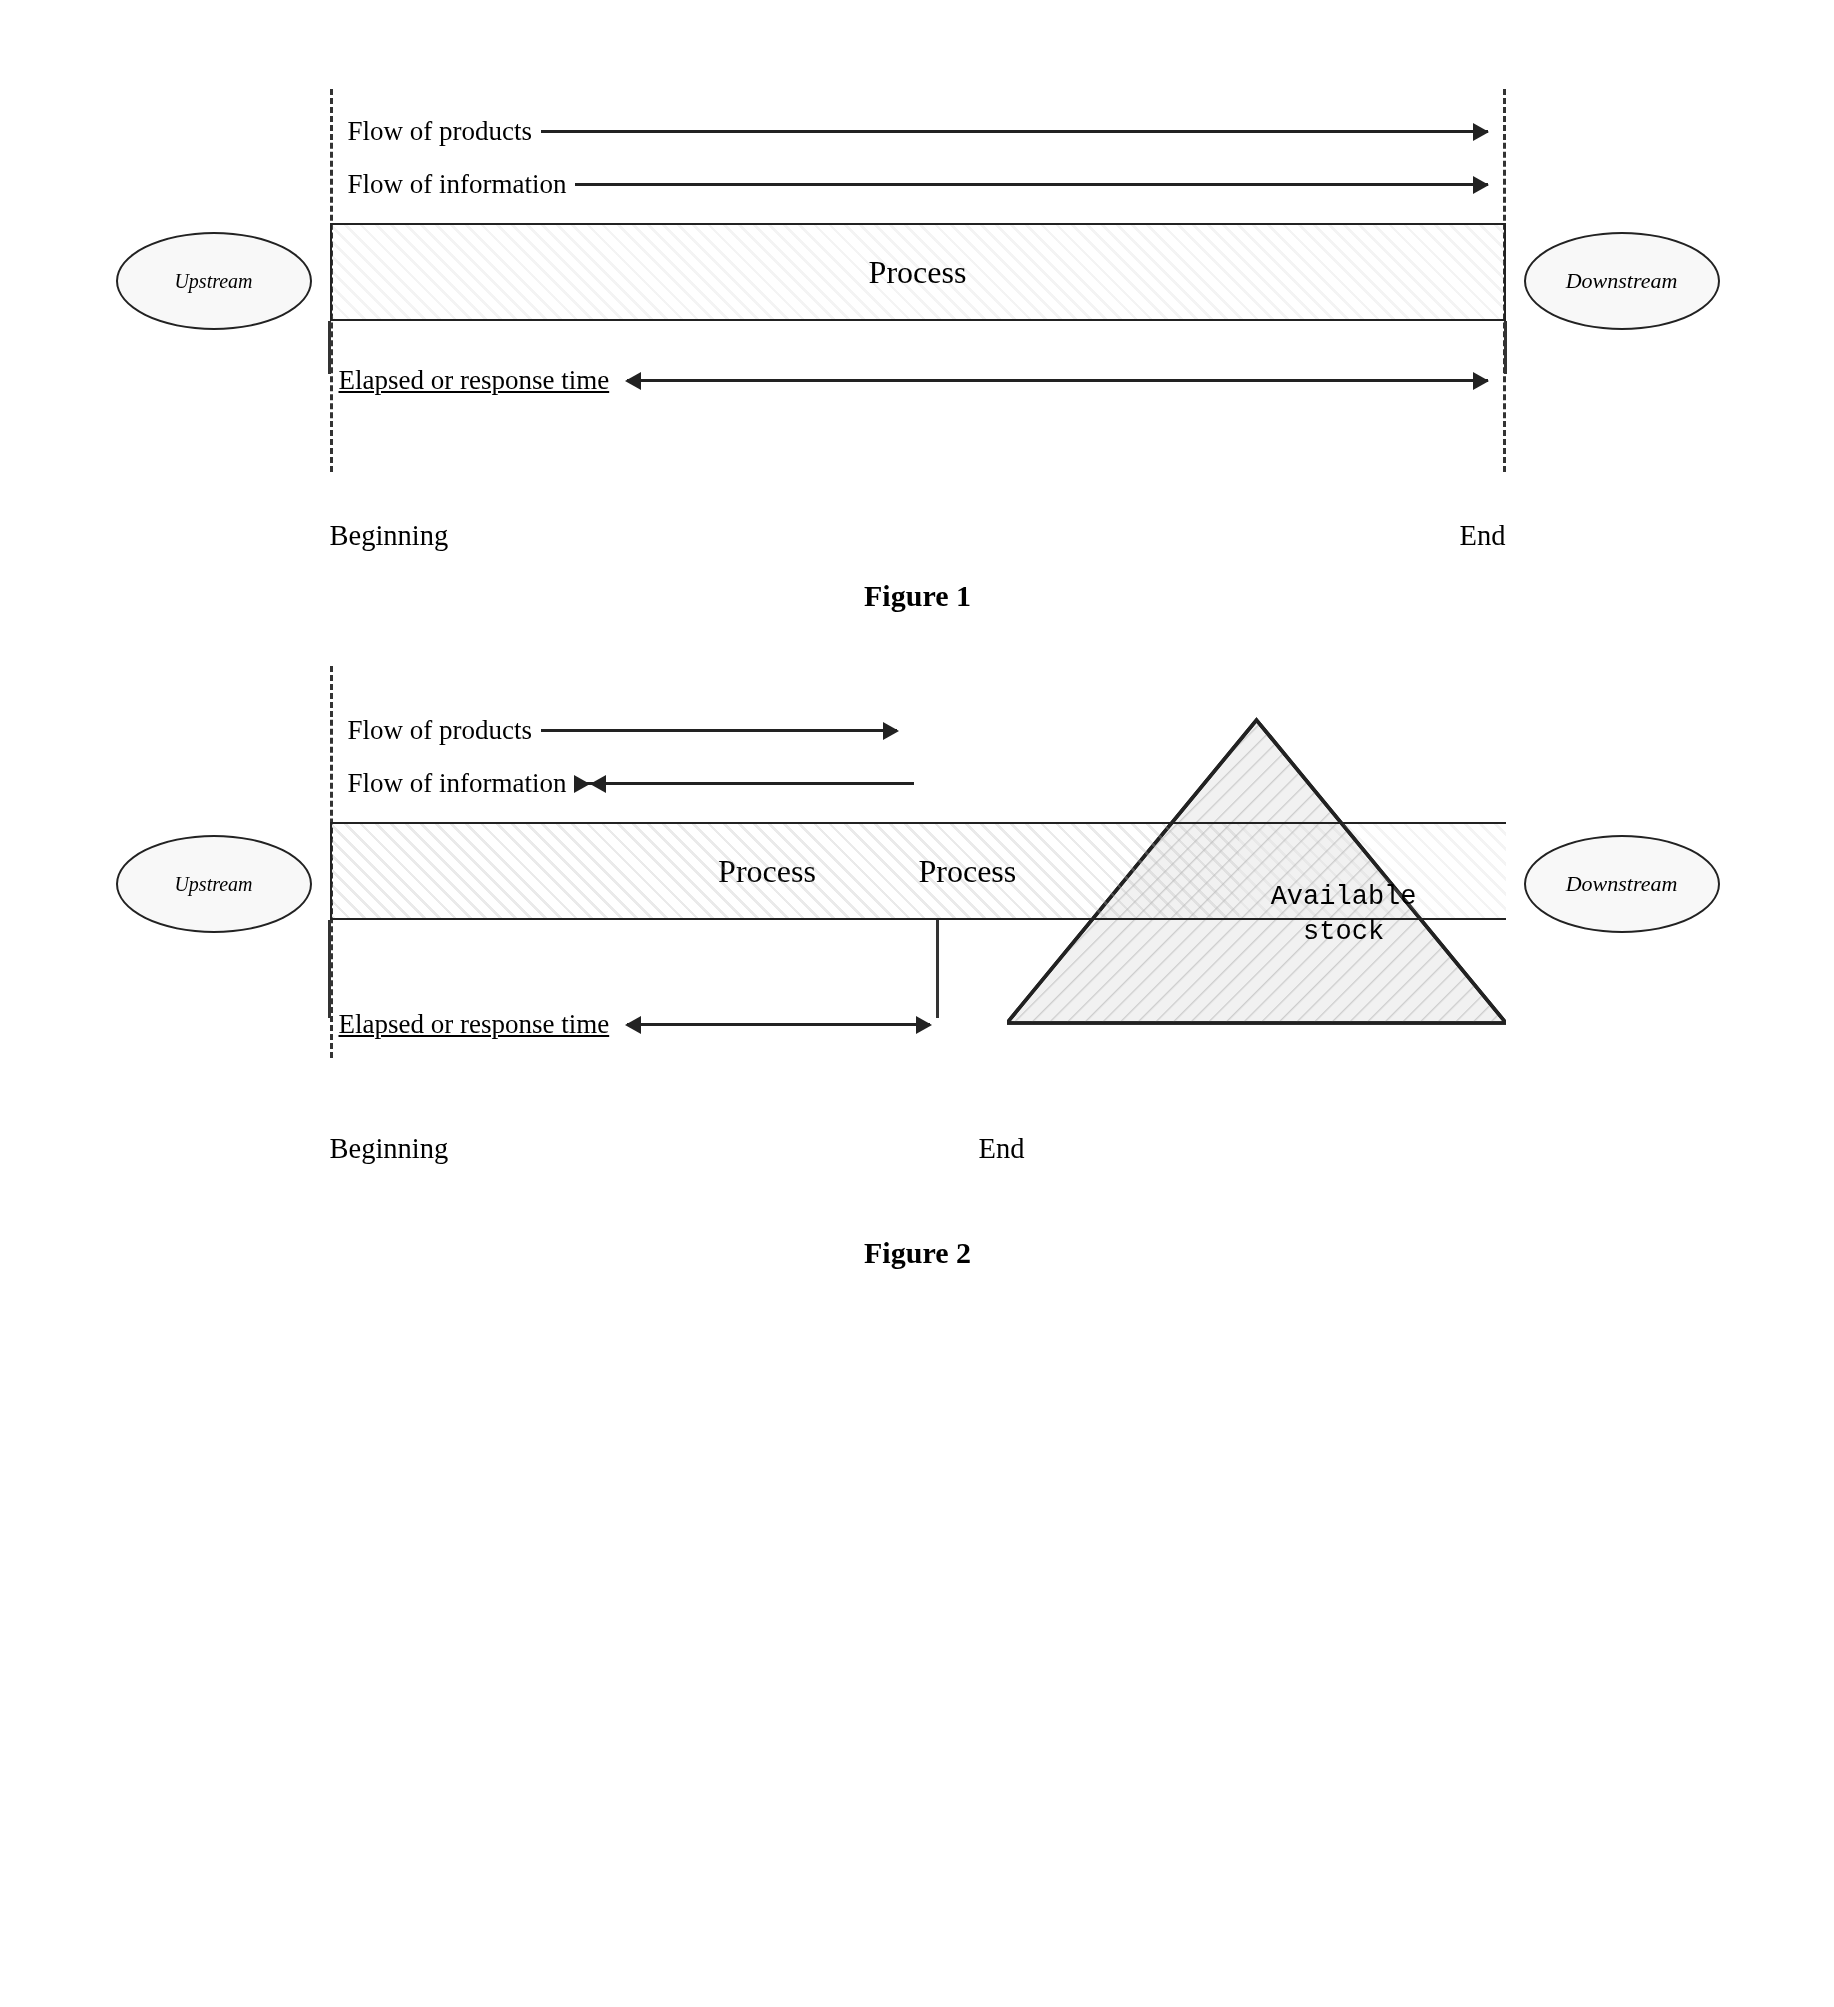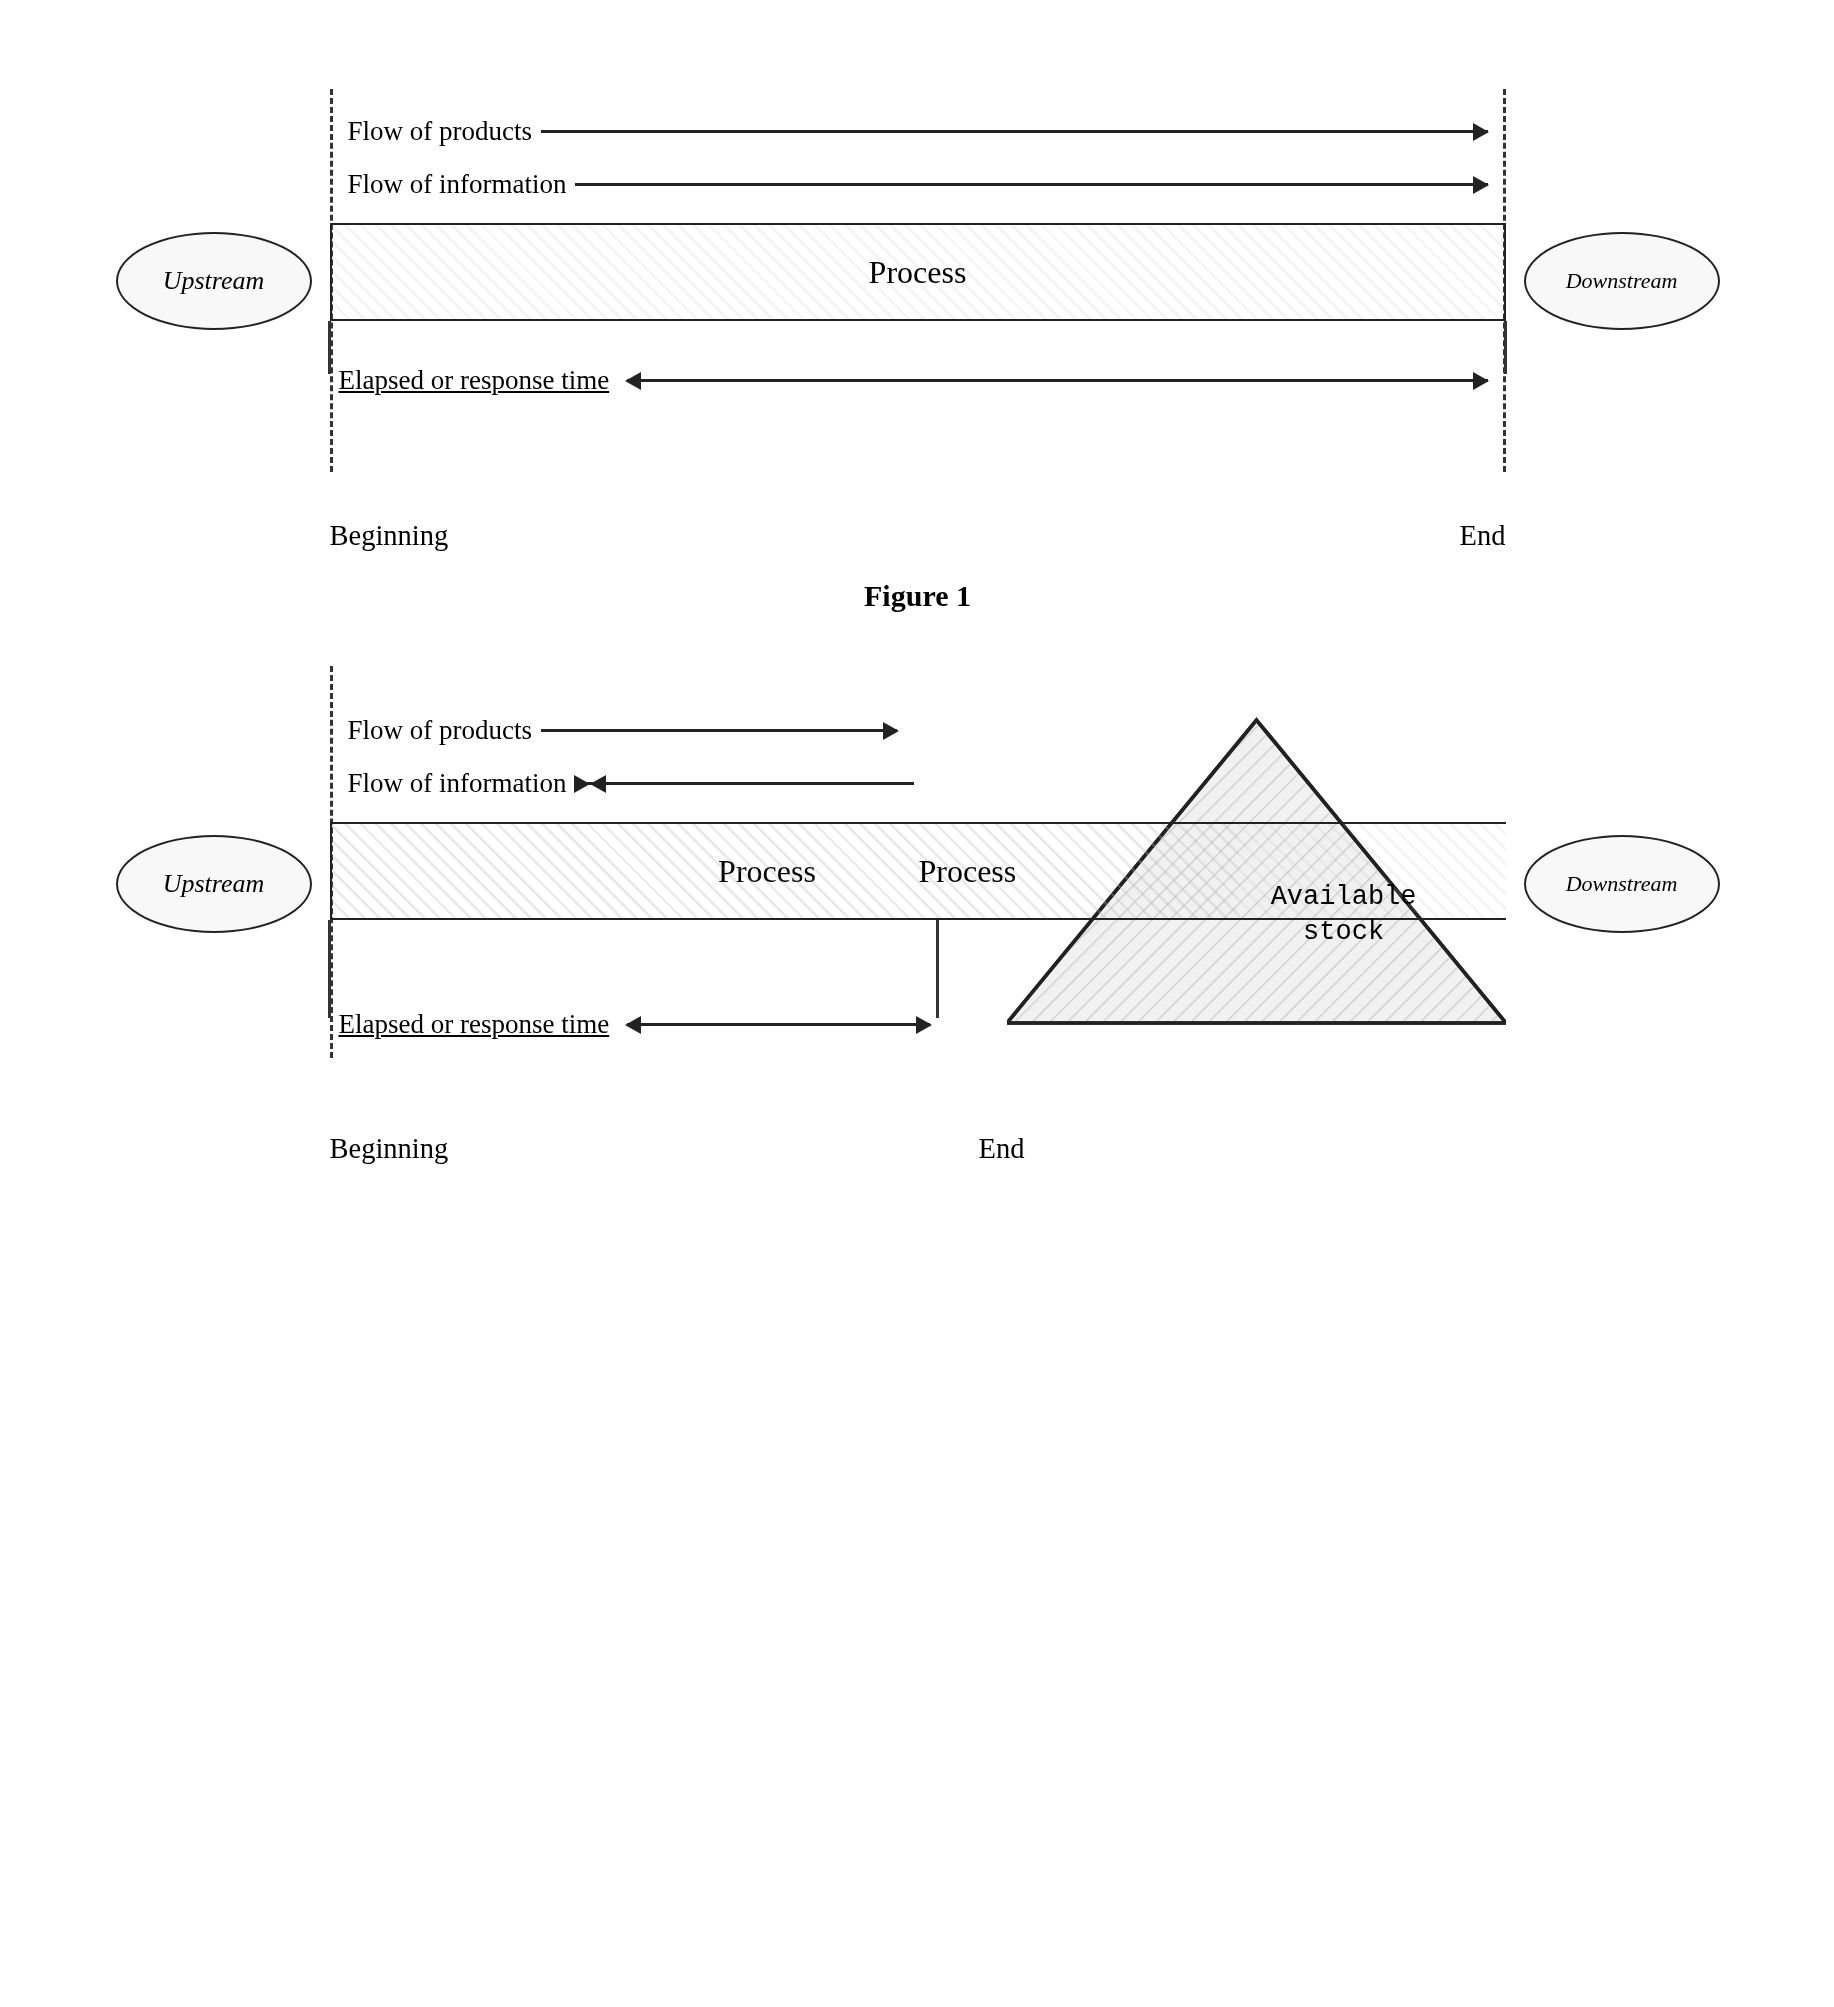--- a/index.html
+++ b/index.html
@@ -29,21 +29,21 @@
       position: absolute;
       left: 0px;
       top: 143px;
       width: 196px;
       height: 98px;
       border: 2.7px solid #222;
       border-radius: 50%;
       display: flex;
       align-items: center;
       justify-content: center;
-      font-size: 26px;
+      font-size: 20px;
       font-style: italic;
       background: #f8f8f8;
       font-family: 'Times New Roman', serif;
     }
 
     .downstream-ellipse {
       position: absolute;
       right: 0px;
       top: 143px;
       width: 196px;
@@ -341,15 +341,18 @@
       <div style="position:absolute; left: 606px; top:254px; width:3.6px; height:98px; background:#333;"></div>
 
       <div style="position:absolute; bottom: 0px; left: 0; width: 695px; display: flex; justify-content: space-between;">
         <span class="bottom-label">Beginning</span>
         <span class="bottom-label">End</span>
       </div>
 
     </div>
   </div>
 
+  <div class="figure-caption" style="margin-top: 71px;">
+    <span>Figure 2</span>
+  </div>
 
 </div>
 
 
 </body></html>

